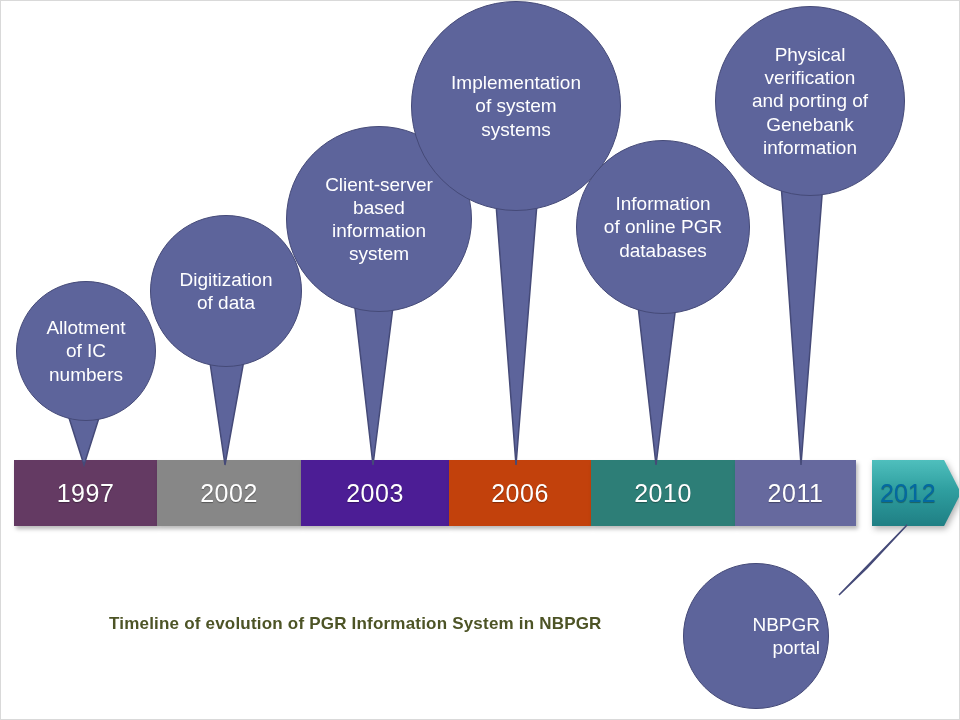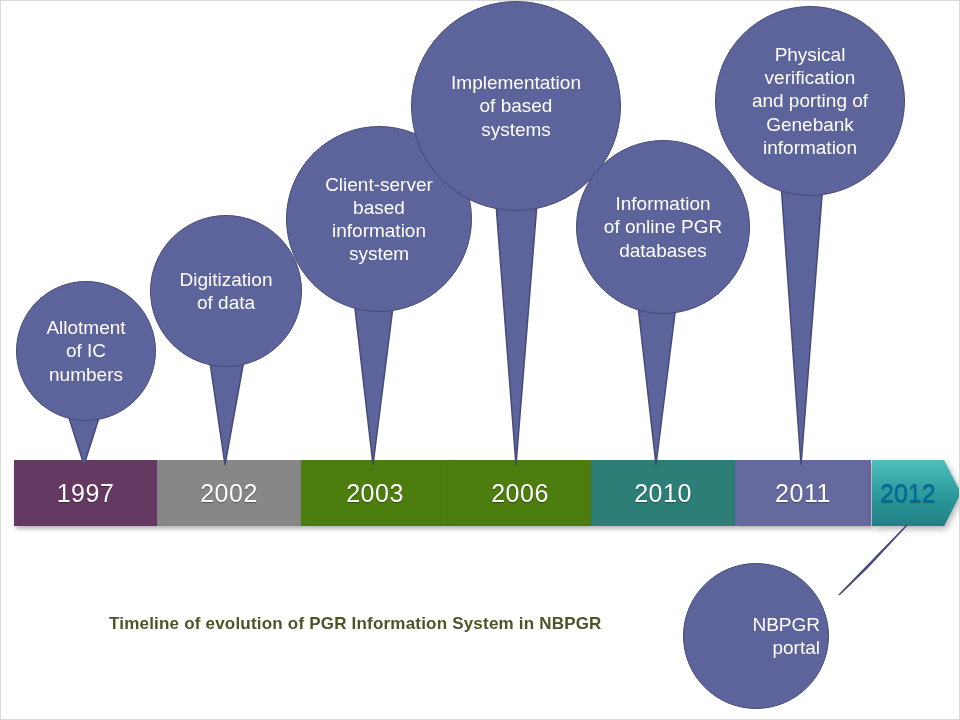--- a/index.html
+++ b/index.html
@@ -132,21 +132,21 @@
         <div>Client-server</div>
         <div>based</div>
         <div>information</div>
         <div>system</div>
       </span>
   </div>
 
   <div class="bubble" style="left:410px;top:0px;width:210px;height:210px;">
     <span class="btext">
         <div>Implementation</div>
-        <div>of based</div>
+        <div>of system</div>
         <div>systems</div>
       </span>
   </div>
 
   <div class="bubble" style="left:575px;top:139px;width:174px;height:174px;">
     <span class="btext">
         <div>Information</div>
         <div>of online PGR</div>
         <div>databases</div>
       </span>
@@ -169,30 +169,30 @@
       </span>
   </div>
 
   <div id="timeline-bar">
     <div class="seg" style="left:0px;width:143px;background:#643a63;">
       <span class="seg-label">1997</span>
     </div>
     <div class="seg" style="left:143px;width:144px;background:#878787;">
       <span class="seg-label">2002</span>
     </div>
-    <div class="seg" style="left:287px;width:148px;background:#4d7c0f;">
+    <div class="seg" style="left:287px;width:148px;background:#4c1d95;">
       <span class="seg-label">2003</span>
     </div>
-    <div class="seg" style="left:435px;width:142px;background:#4d7c0f;">
+    <div class="seg" style="left:435px;width:142px;background:#c2410c;">
       <span class="seg-label">2006</span>
     </div>
     <div class="seg" style="left:577px;width:144px;background:#2d7e77;">
       <span class="seg-label">2010</span>
     </div>
-    <div class="seg" style="left:721px;width:136px;background:#66699e;">
+    <div class="seg" style="left:721px;width:121px;background:#66699e;">
       <span class="seg-label">2011</span>
     </div>
     <div class="seg-arrow" style="left:858px;width:89px;">
       <div class="arrow-body" style="background:linear-gradient(180deg,#4fbfbd 0%,#2f9fa0 45%,#1f7f84 100%);"></div>
       <span class="arrow-label">2012</span>
     </div>
   </div>
 
   <div id="caption">Timeline of evolution of PGR Information System in NBPGR</div>
 

